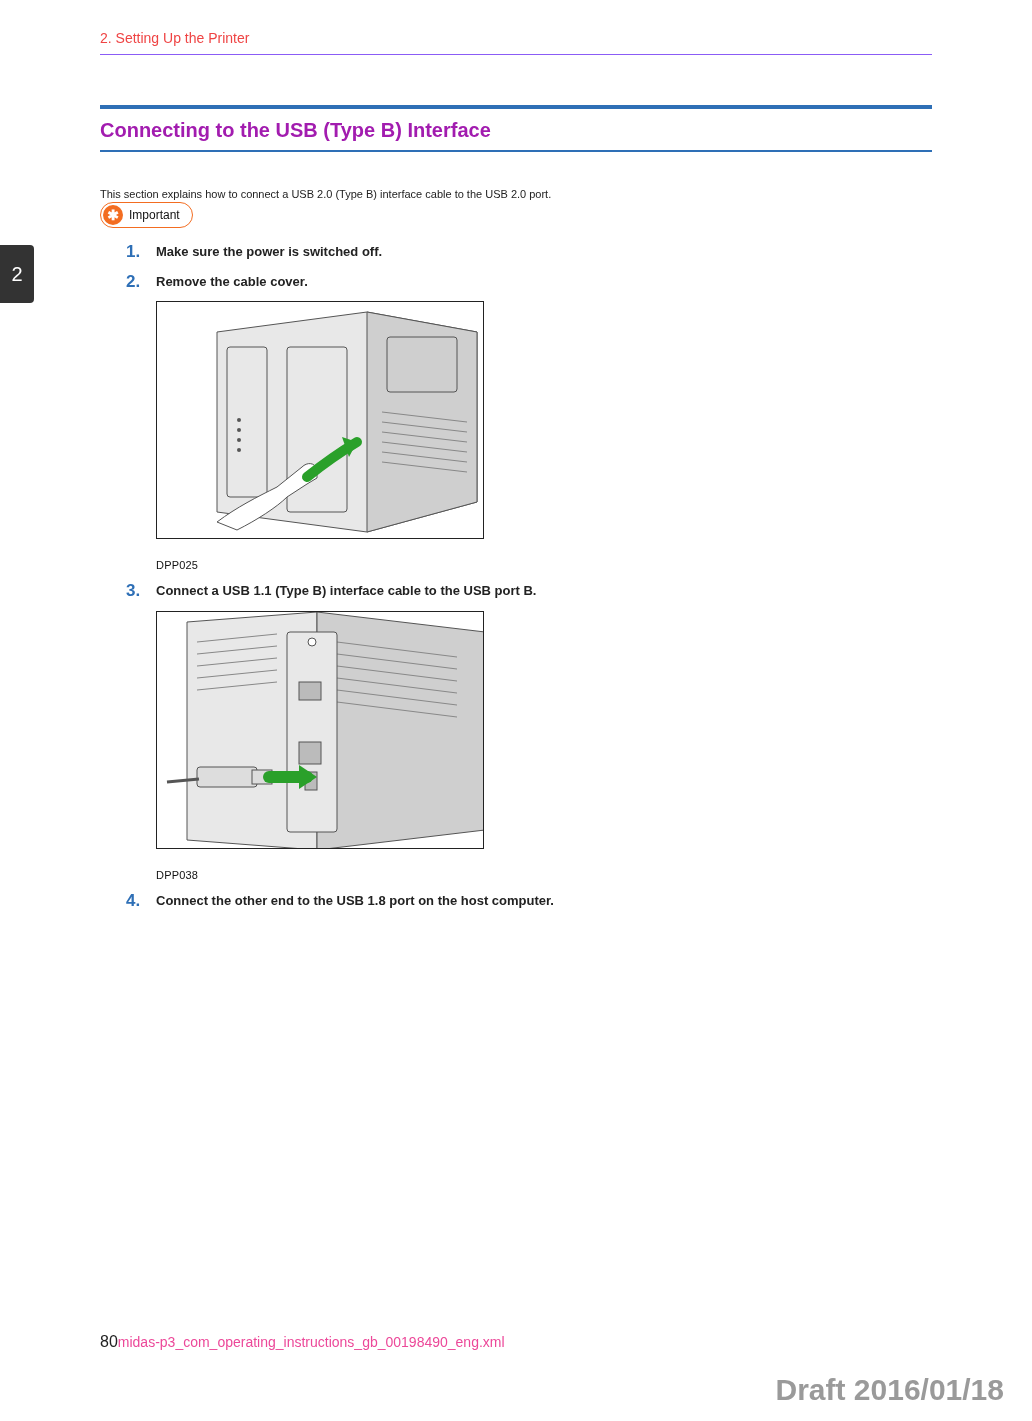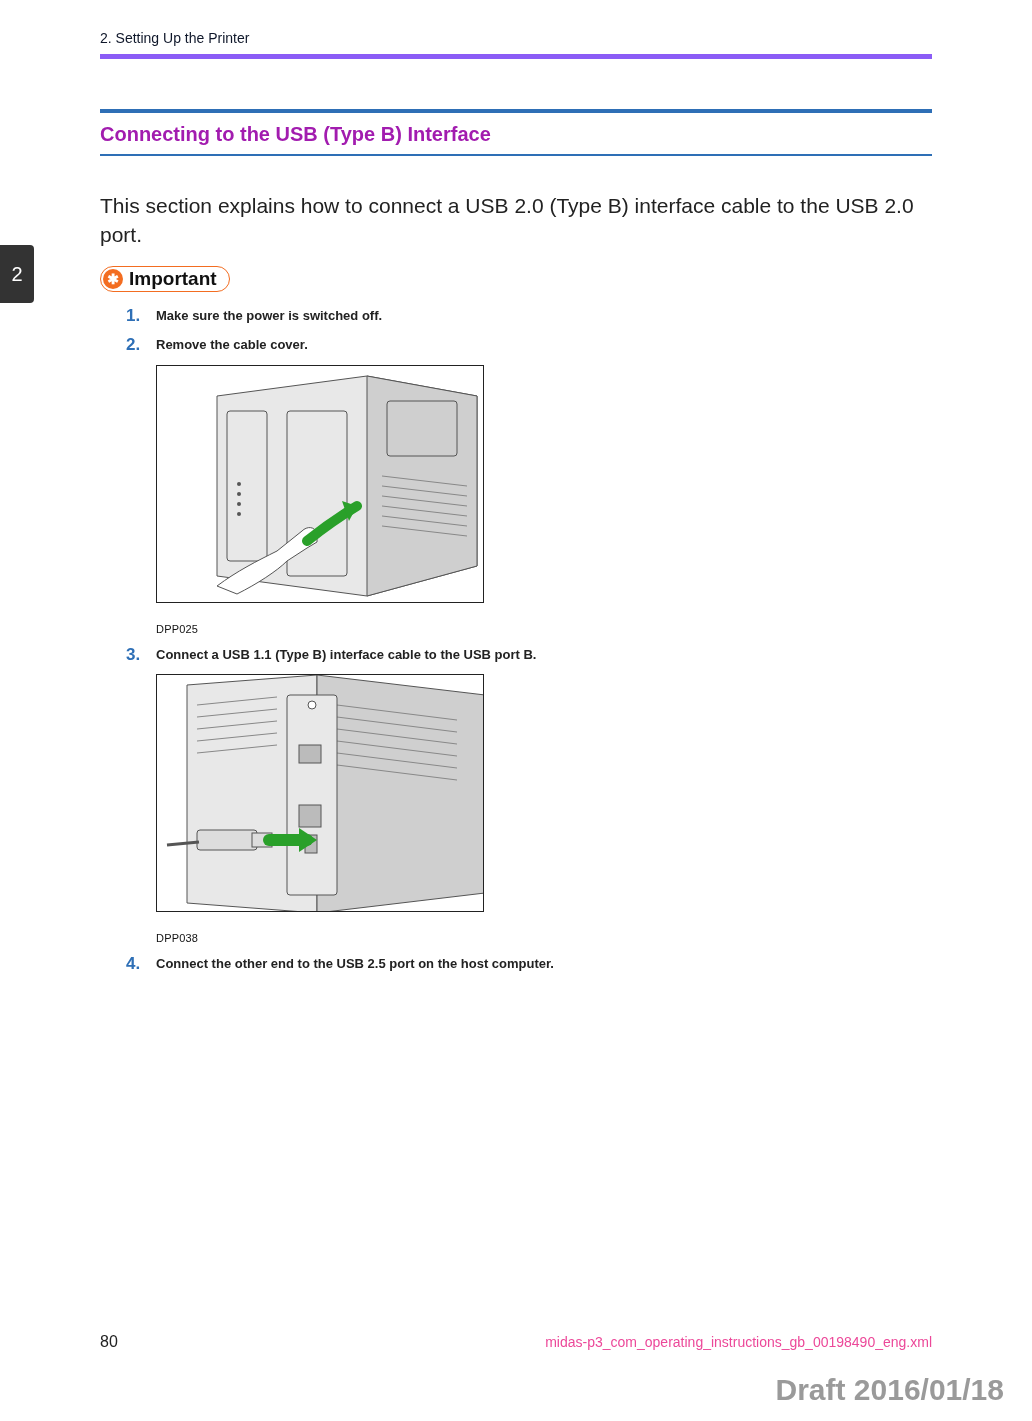--- a/index.html
+++ b/index.html
@@ -12,39 +12,38 @@
       position: relative;
       overflow: hidden;
     }
     .page {
       padding: 30px 100px 0 100px;
       height: 100%;
       position: relative;
     }
     .running-head {
       font-size: 14px;
-      color: #0f172a;
+      color: #ef4444;
       padding-bottom: 8px;
-      border-bottom: 5px solid #8b5cf6;
+      border-bottom: 1px solid #8b5cf6;
       margin-bottom: 50px;
     }
     .section-title-wrap {
       border-top: 4px solid #2e6fb6;
       border-bottom: 2px solid #2e6fb6;
       padding: 10px 0 8px 0;
       margin-bottom: 35px;
     }
     .section-title {
       font-size: 20px;
       font-weight: bold;
       color: #a21caf;
     }
     .intro {
-      font-size: 21px;
-      margin-bottom: 16px;
+      font-size: 11px;
       line-height: 1.4;
     }
     .important-badge {
       display: inline-flex;
       align-items: center;
       border: 1px solid #f36d21;
       border-radius: 14px;
       padding: 2px 12px 2px 2px;
       margin-bottom: 14px;
       height: 26px;
@@ -53,22 +52,22 @@
       width: 20px; height: 20px;
       background: #f36d21;
       border-radius: 50%;
       color: #fff;
       font-size: 14px;
       display: flex; align-items: center; justify-content: center;
       margin-right: 6px;
       font-weight: bold;
     }
     .important-badge .label {
-      font-weight: bold;
-      font-size: 19px;
+      font-weight: normal;
+      font-size: 12px;
       color: #111;
     }
     .chapter-tab {
       position: absolute;
       left: 0;
       top: 245px;
       width: 34px;
       height: 58px;
       background: #333;
       color: #fff;
@@ -129,21 +128,21 @@
       margin-top: 20px;
       margin-bottom: 10px;
       letter-spacing: 0.2px;
     }
     .footer {
       position: absolute;
       left: 100px;
       right: 100px;
       bottom: 70px;
       display: flex;
-      justify-content: space-between;
+      justify-content: flex-start;
       border: none;
       font-size: 14px;
       align-items: baseline;
     }
     .footer .pnum { font-size: 16px; }
     .footer .fname { font-size: 14px; color: #ec4899; }
     .draft {
       position: absolute;
       right: 28px;
       bottom: 14px;
@@ -254,21 +253,21 @@
 
             <line x1="112" y1="165" x2="150" y2="165" stroke="#2aa02a" stroke-width="12" stroke-linecap="round"></line>
             <polygon class="arrow-head" points="160,165 142,153 142,177"></polygon>
           </svg>
         </div>
         <div class="figure-caption">DPP038</div>
       </div>
     </li>
     <li>
       <span class="num">4.</span>
-      <span class="step-text">Connect the other end to the USB 2.5 port on the host computer.</span>
+      <span class="step-text">Connect the other end to the USB 1.8 port on the host computer.</span>
     </li>
   </ol>
 
   <div class="footer">
     <span class="pnum">80</span>
     <span class="fname">midas-p3_com_operating_instructions_gb_00198490_eng.xml</span>
   </div>
 
 </div>
 

